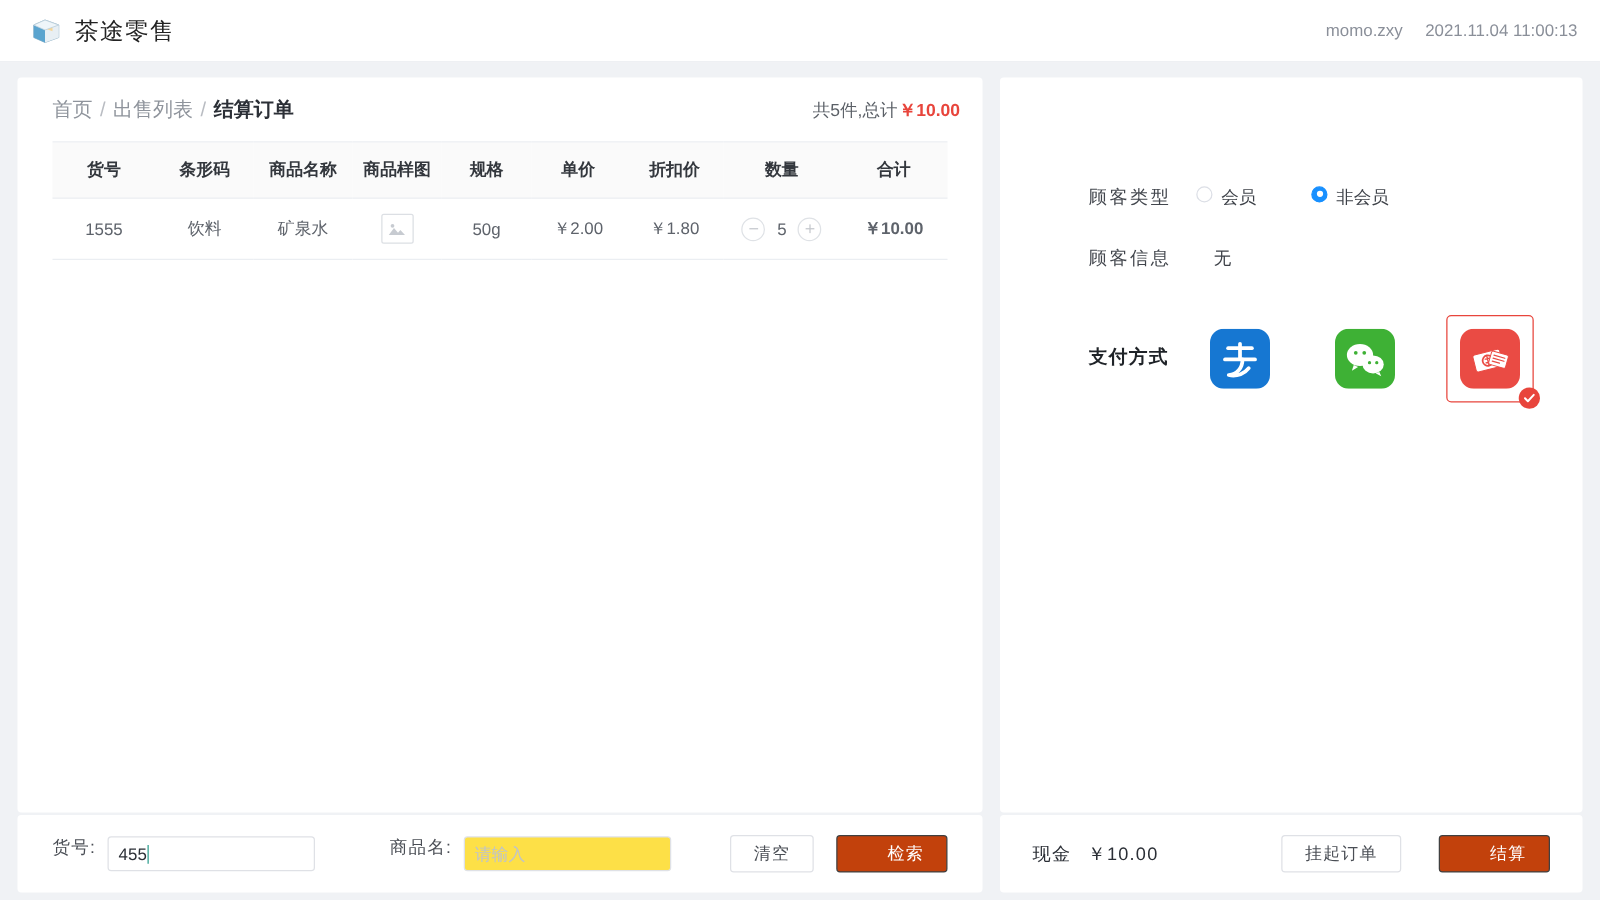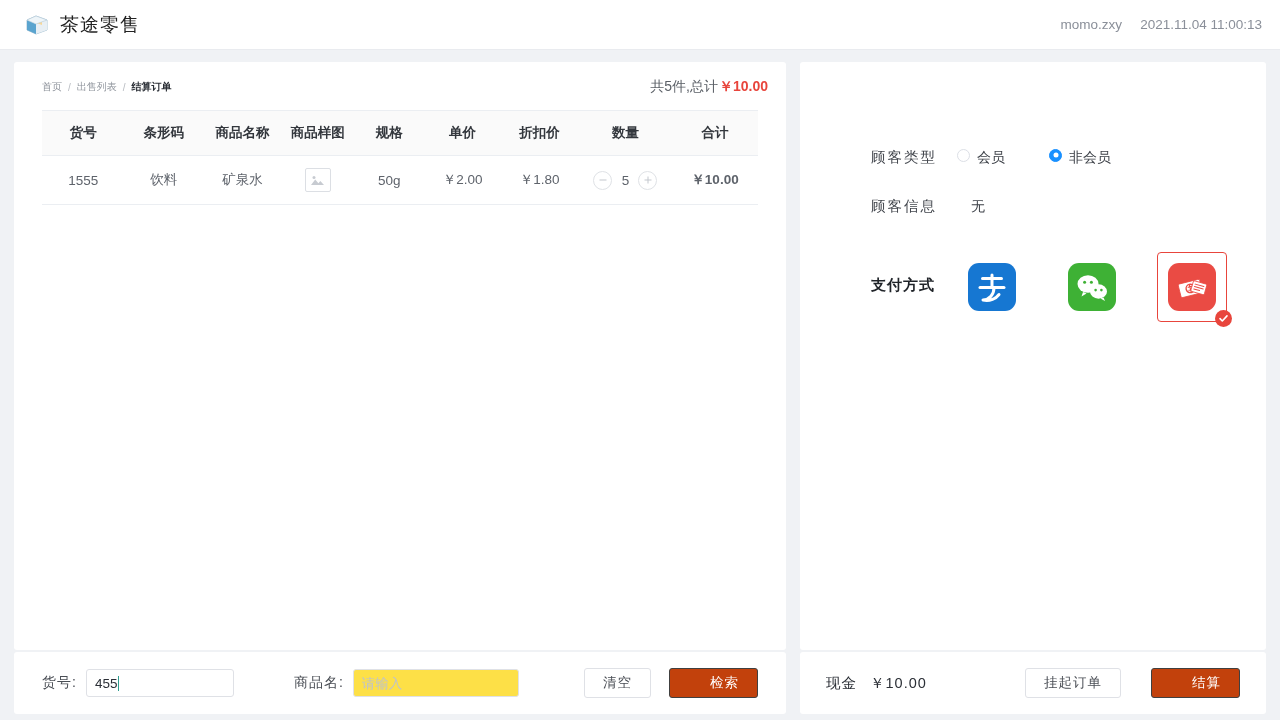--- a/index.html
+++ b/index.html
@@ -53,21 +53,21 @@
     width: 466px; height: 62px;
     background: #ffffff; border-radius: 3px;
     display: flex; align-items: center;
   }
 
   
   .crumb-row {
     display: flex; align-items: center;
     padding: 16px 18px 0 28px;
   }
-  .crumb { font-size: 10px; color: #8f949c; }
+  .crumb { font-size: 16px; color: #8f949c; }
   .crumb.sep { margin: 0 6px; color: #b9bcc2; }
   .crumb.current { color: #2b2f36; font-weight: bold; }
   .crumb.link { cursor: pointer; }
   .total-line {
     margin-left: auto; font-size: 14px; color: #5a5f66;
     display: flex; align-items: baseline;
   }
   .total-amount { color: #e8453c; font-weight: bold; margin-left: 1px; }
 
   
@@ -152,21 +152,21 @@
   .pay-opt.selected { border-color: #e8453c; }
   .pay-icon { width: 48px; height: 48px; border-radius: 11px; }
   .check-badge {
     position: absolute; right: -6px; bottom: -6px;
     width: 17px; height: 17px; border-radius: 50%;
     background: #e8453c; display: flex; align-items: center; justify-content: center;
   }
   .check-badge svg { display: block; }
 
   
-  .field-group { display: flex; align-items: center; }
+  .field-group { display: flex; }
   .field-label { font-size: 14px; color: #4a4e55; margin-right: 9px; letter-spacing: 1px; }
   .text-input {
     height: 28px; border: 1px solid #dfe1e6; border-radius: 3px;
     padding: 0 8px; font-size: 13.5px; color: #2b2f36;
     font-family: "Liberation Sans", sans-serif; background: #fde047;
     outline: none;
   }
   .text-input::placeholder { color: #bfc3c9; }
   .caret {
     display: inline-block; width: 1px; height: 15px;
@@ -282,21 +282,21 @@
           <td class="price-red">￥10.00</td>
         </tr>
       </tbody>
     </table>
   </div>
 </div>
 
 <div class="left-bottombar">
   <div class="field-group" style="margin-left:28px;">
     <span class="field-label">货号:</span>
-    <span class="input-shell" style="width:148px;">
+    <span class="input-shell" style="width:166px;">
       <span>455</span>
         <span class="caret"></span>
     </span>
   </div>
 
   <div class="field-group" style="margin-left:60px;">
     <span class="field-label">商品名:</span>
     <input class="text-input" style="width: 166px;" placeholder="请输入">
   </div>
 

